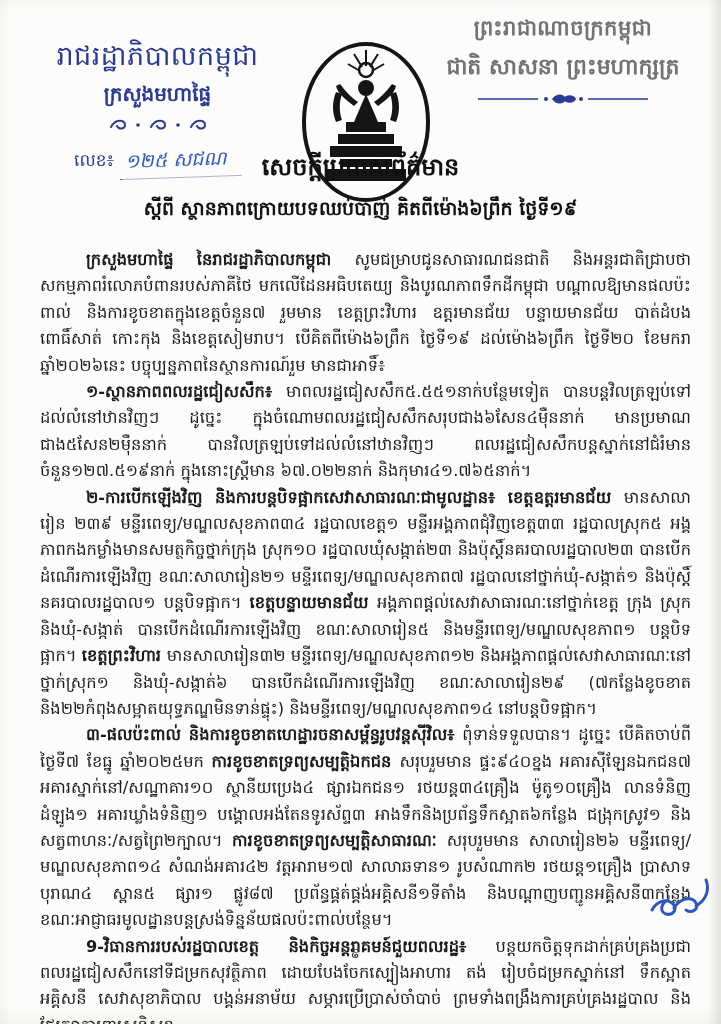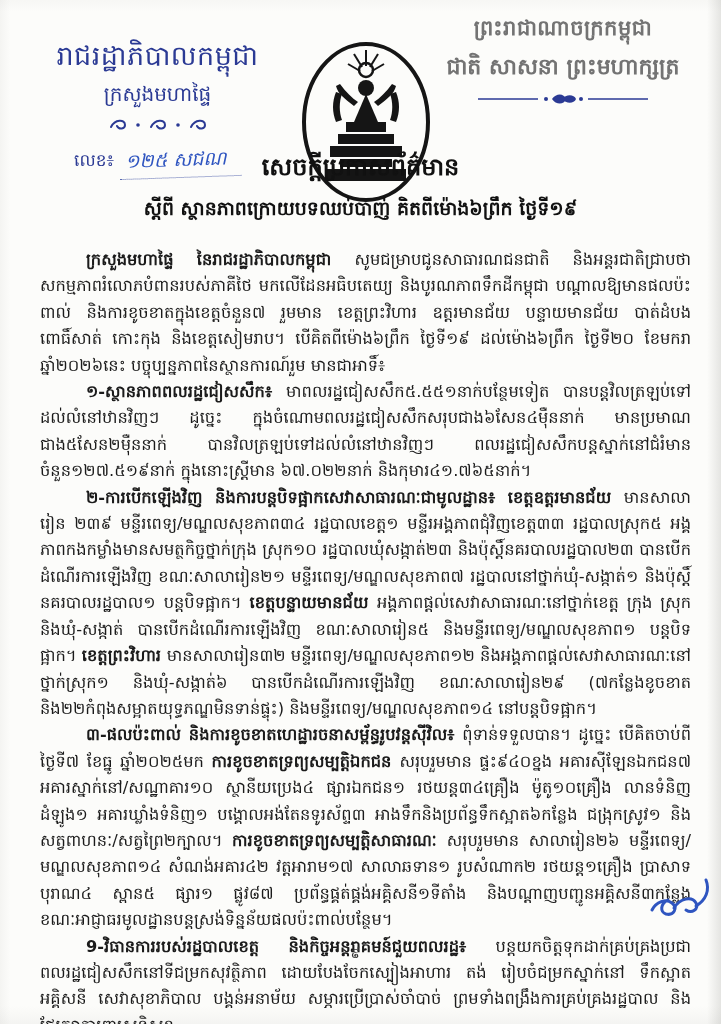--- a/index.html
+++ b/index.html
@@ -21,21 +21,21 @@
       linear-gradient(to top, rgba(150,150,145,0.08), rgba(150,150,145,0) 18px),
       linear-gradient(to bottom, rgba(150,150,145,0.05), rgba(150,150,145,0) 12px);
   }
 
   
   .hdr-left{
     position:absolute;left:30px;top:38px;width:255px;
     text-align:center;color:#2b3a94;
   }
   .hdr-left .gov{font-size:27px;font-weight:normal;letter-spacing:.5px;line-height:1.3;}
-  .hdr-left .min{font-size:20px;font-weight:normal;margin-top:8px;}
+  .hdr-left .min{font-size:20px;font-weight:bold;margin-top:8px;}
   .hdr-left .orn{margin-top:6px;}
   .num-line{margin-top:10px;font-size:17px;color:#2b3a94;white-space:nowrap;}
   .num-val{
     display:inline-block;color:#2f55c0;font-size:19px;font-style:italic;
     transform:rotate(-2deg);padding:0 14px 2px 6px;
     border-bottom:1px dotted #5a6ab0;
   }
 
   .hdr-right{
     position:absolute;right:18px;top:14px;width:280px;

